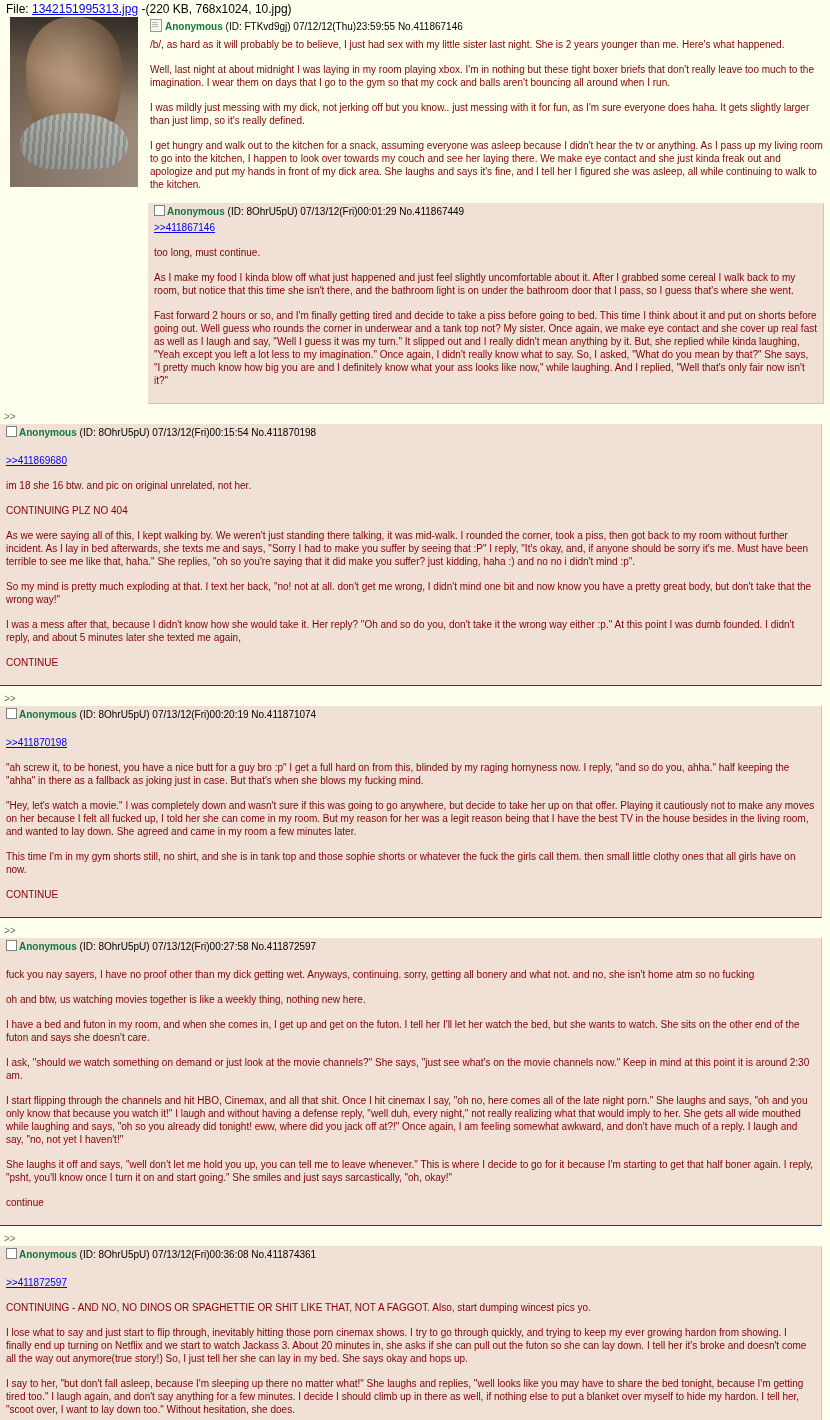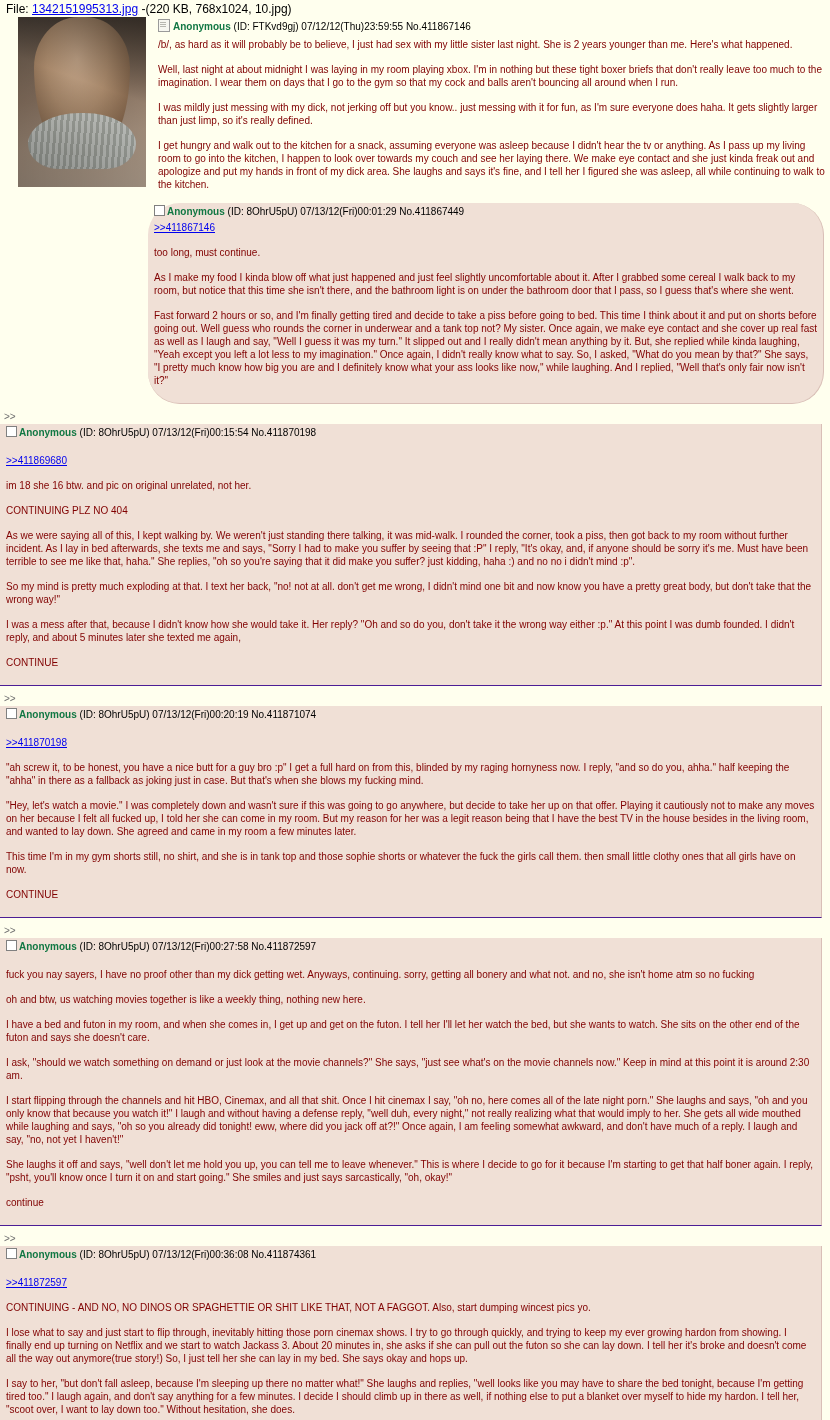--- a/index.html
+++ b/index.html
@@ -26,21 +26,21 @@
   }
   .filebar .lbl { color: #000; }
   .filebar a {
     color: #0000ee;
     text-decoration: underline;
   }
   .filebar .meta { color: #000; }
 
   .op-wrap {
     position: relative;
-    padding: 0 4px 0 12px;
+    padding: 0 4px 0 4px;
   }
   .op-image {
     float: left;
     width: 128px;
     margin: 0 8px 4px 6px;
   }
   .thumb {
     width: 128px;
     height: 170px;
     display: block;
@@ -155,21 +155,20 @@
   .reply .post-text p {
     margin: 12px 0 12px 0;
   }
   .inner-reply {
     margin-left: 148px;
     background: #f0e0d6;
     border-right: 1px solid #d9bfb7;
     border-bottom: 1px solid #d9bfb7;
     padding: 2px 6px 4px 6px;
     box-sizing: border-box;
-    border-radius: 32px;
   }
   .clearfix:after { content:""; display:block; clear:both; }
   .w-full { width: 822px; }
   .spacer4 { height: 4px; }
 </style>
 </head>
 <body>
 
 <div class="page">
 

